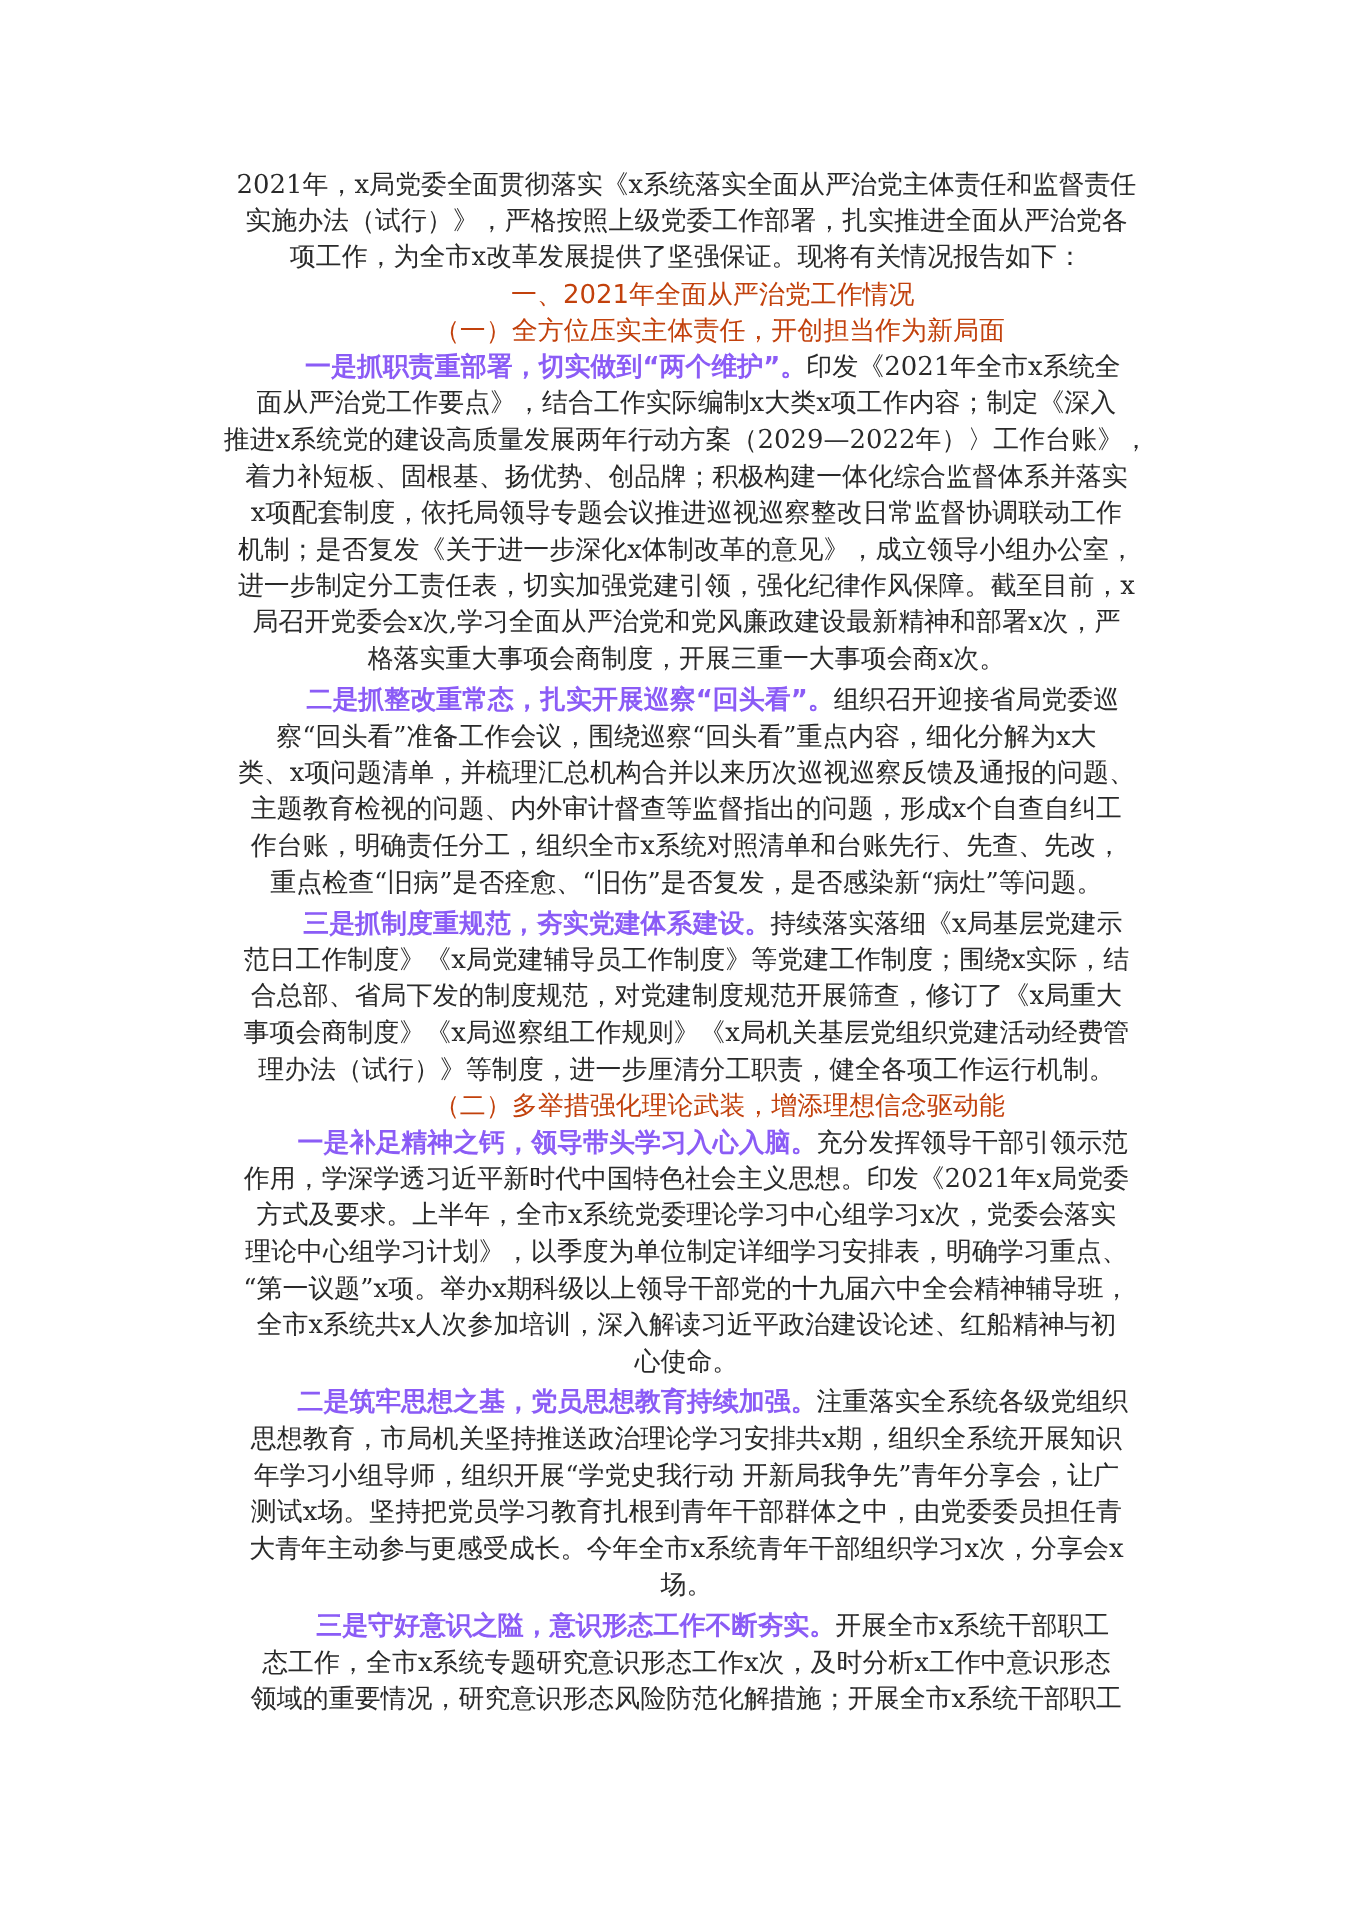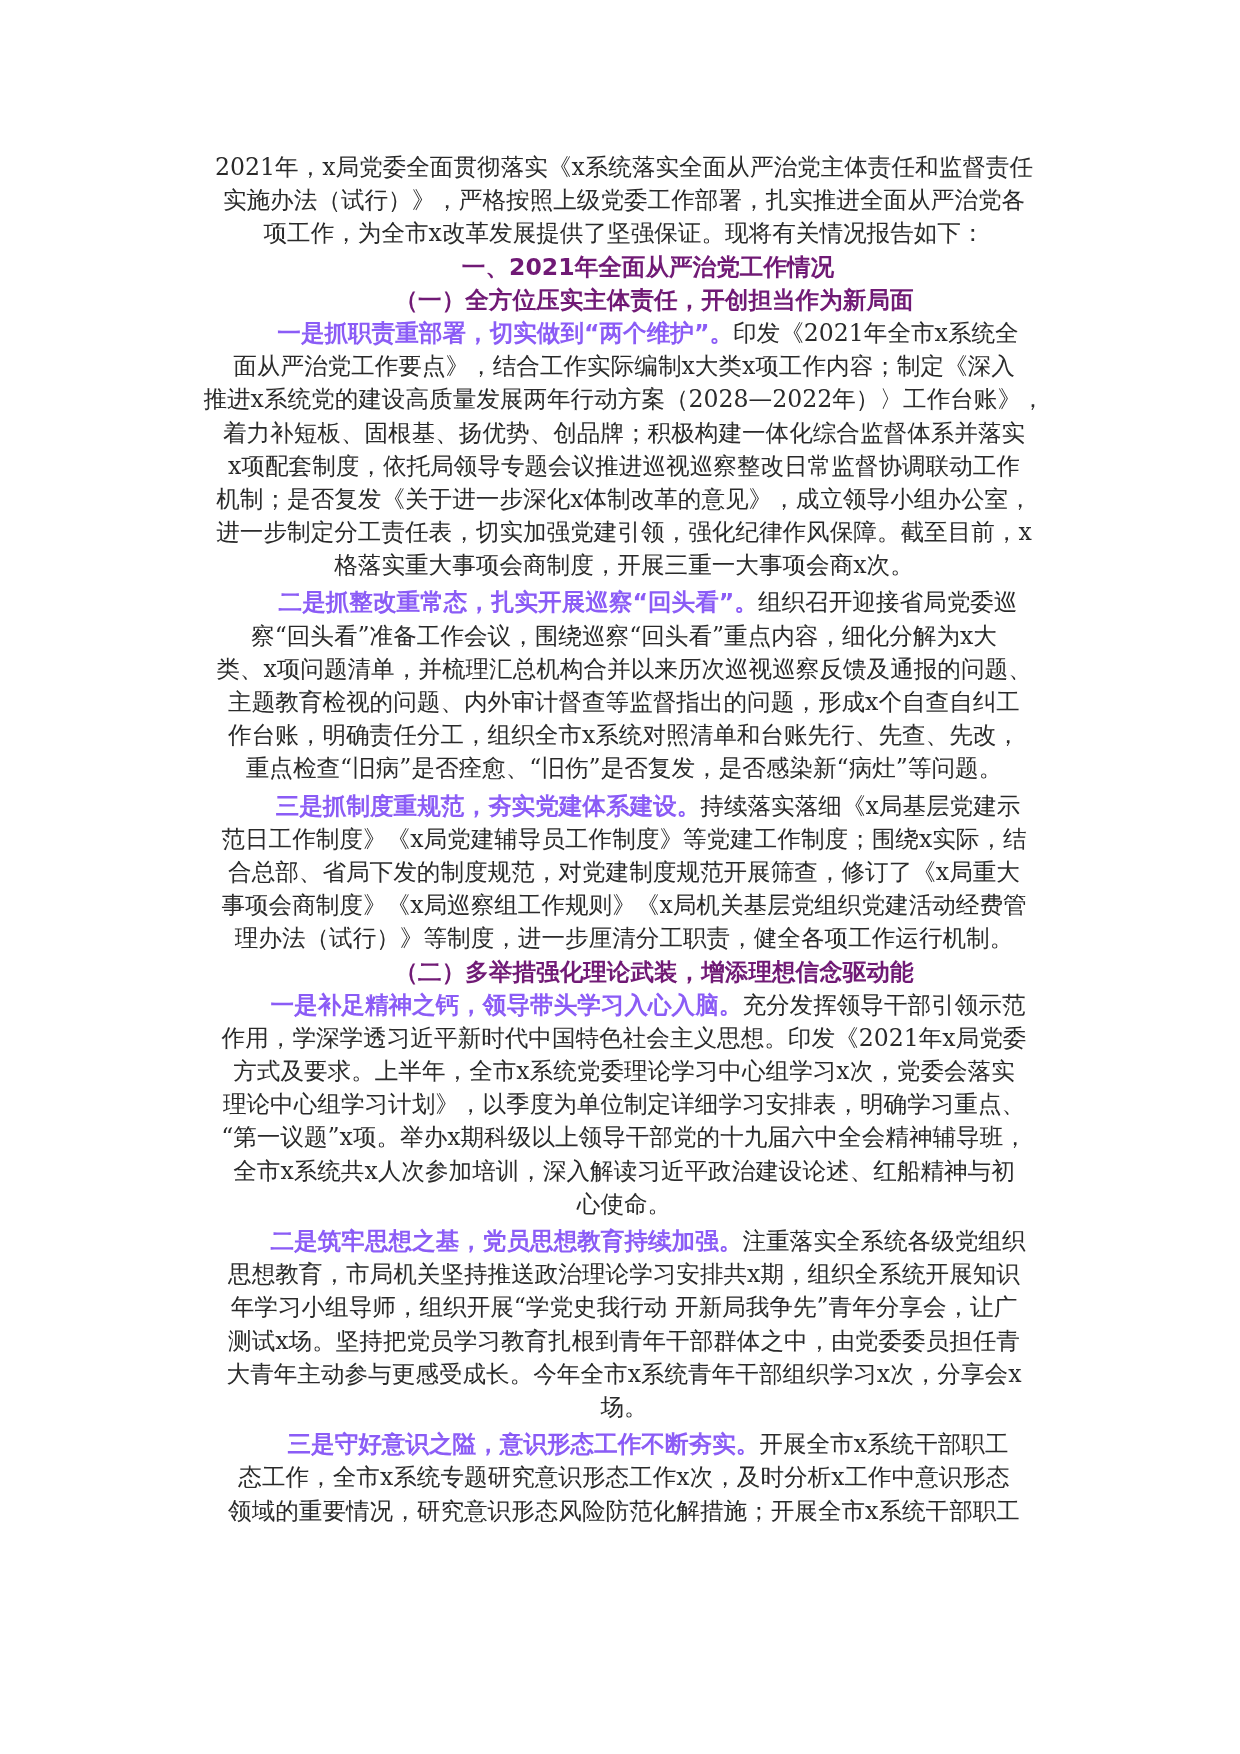--- a/index.html
+++ b/index.html
@@ -8,45 +8,46 @@
     position: absolute; left: 189px; top: 151px; width: 870px;
     font-family: "DejaVu Serif", "Liberation Serif", serif;
     font-size: 23.6px; line-height: 33.2px; color: #2a2a2a; text-align: center;
   }
   .line { white-space: nowrap; height: 33.2px; display: block; }
   .para-gap { margin-top: 4px; }
   .indent1 { padding-left: 48px; }
   .indent-h { padding-left: 48px; }
   .indent-h2 { padding-left: 60px; }
   b, .bold { font-family: "DejaVu Sans", "Liberation Sans", sans-serif; font-weight: bold; color: #8b5cf6; }
-  .heading { font-family: "DejaVu Sans", "Liberation Sans", sans-serif; font-weight: bold; color: #701a75; }
+  .heading { font-family: "DejaVu Sans", "Liberation Sans", sans-serif; font-weight: normal; color: #c2410c; }
 </style>
 </head>
 <body>
 
 <div class="page">
 
   <div>
     <span class="line">2021年，x局党委全面贯彻落实《x系统落实全面从严治党主体责任和监督责任</span>
     <span class="line">实施办法（试行）》，严格按照上级党委工作部署，扎实推进全面从严治党各</span>
     <span class="line">项工作，为全市x改革发展提供了坚强保证。现将有关情况报告如下：</span>
   </div>
 
   <div class="line heading indent-h">一、2021年全面从严治党工作情况</div>
 
   <div class="line heading indent-h2">（一）全方位压实主体责任，开创担当作为新局面</div>
 
   <div>
     <span class="line indent1"><b>一是抓职责重部署，切实做到“两个维护”。</b><span>印发《2021年全市x系统全</span></span>
     <span class="line">面从严治党工作要点》，结合工作实际编制x大类x项工作内容；制定《深入</span>
-    <span class="line">推进x系统党的建设高质量发展两年行动方案（2028—2022年）〉工作台账》，</span>
+    <span class="line">推进x系统党的建设高质量发展两年行动方案（2029—2022年）〉工作台账》，</span>
     <span class="line">着力补短板、固根基、扬优势、创品牌；积极构建一体化综合监督体系并落实</span>
     <span class="line">x项配套制度，依托局领导专题会议推进巡视巡察整改日常监督协调联动工作</span>
     <span class="line">机制；是否复发《关于进一步深化x体制改革的意见》，成立领导小组办公室，</span>
     <span class="line">进一步制定分工责任表，切实加强党建引领，强化纪律作风保障。截至目前，x</span>
+    <span class="line">局召开党委会x次,学习全面从严治党和党风廉政建设最新精神和部署x次，严</span>
     <span class="line">格落实重大事项会商制度，开展三重一大事项会商x次。</span>
   </div>
 
   <div class="para-gap">
     <span class="line indent1"><b>二是抓整改重常态，扎实开展巡察“回头看”。</b><span>组织召开迎接省局党委巡</span></span>
     <span class="line">察“回头看”准备工作会议，围绕巡察“回头看”重点内容，细化分解为x大</span>
     <span class="line">类、x项问题清单，并梳理汇总机构合并以来历次巡视巡察反馈及通报的问题、</span>
     <span class="line">主题教育检视的问题、内外审计督查等监督指出的问题，形成x个自查自纠工</span>
     <span class="line">作台账，明确责任分工，组织全市x系统对照清单和台账先行、先查、先改，</span>
     <span class="line">重点检查“旧病”是否痊愈、“旧伤”是否复发，是否感染新“病灶”等问题。</span>

